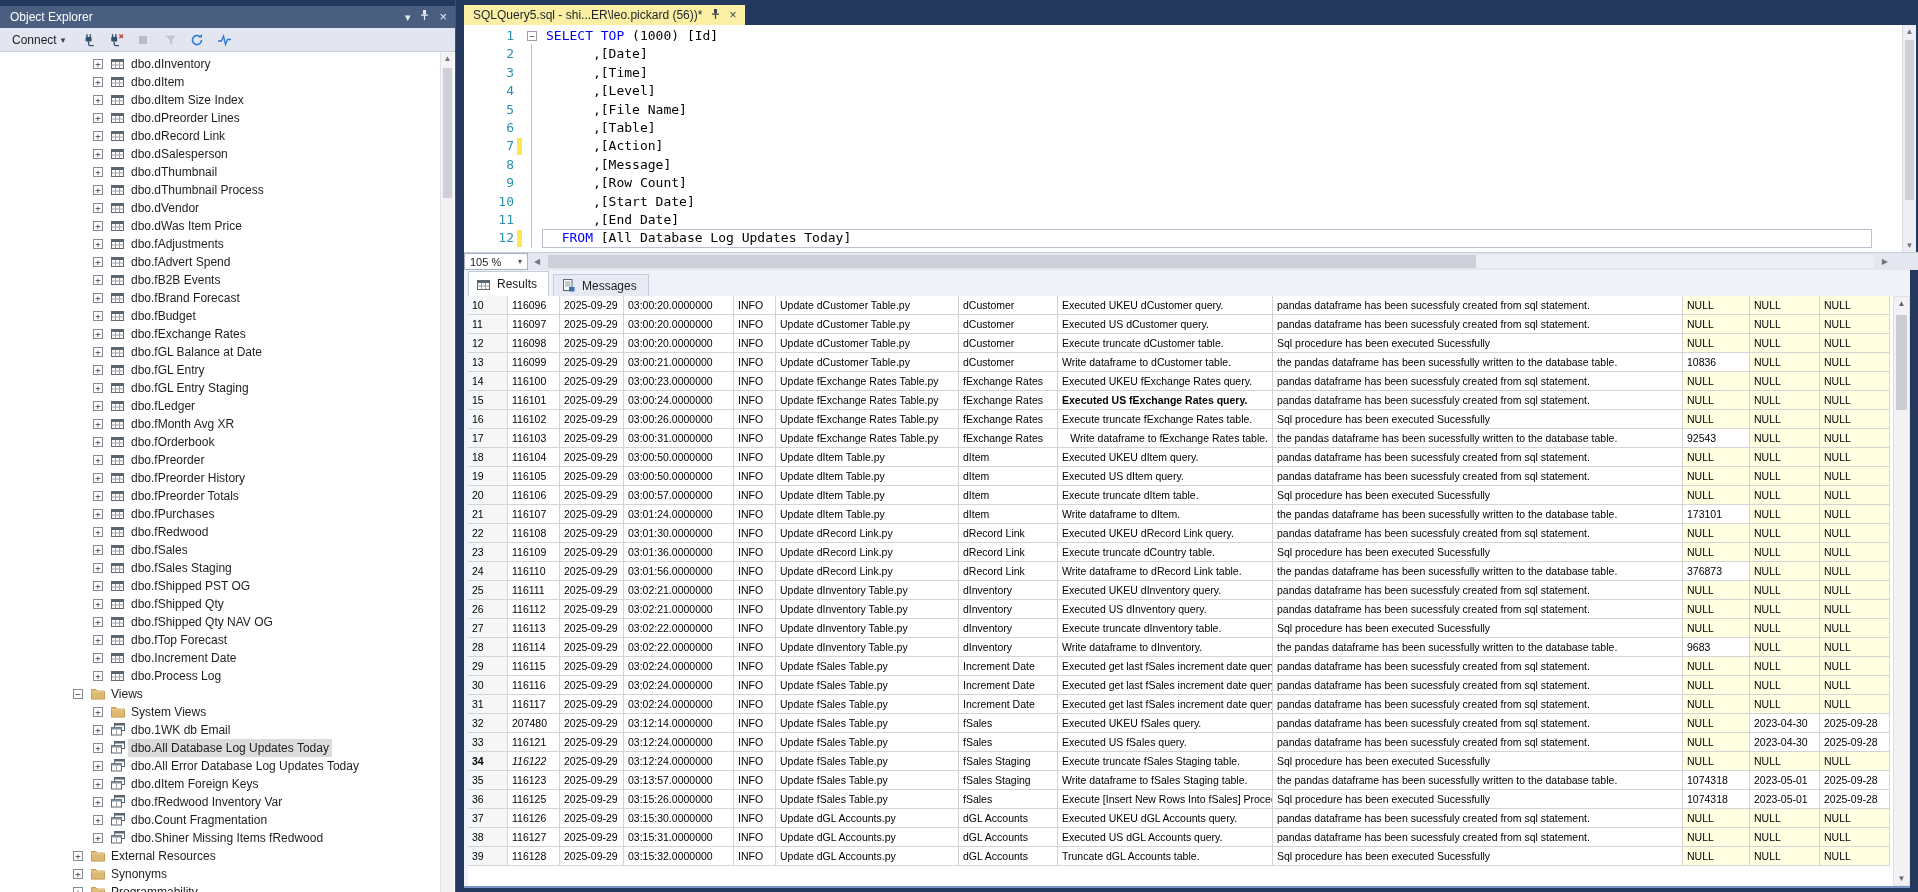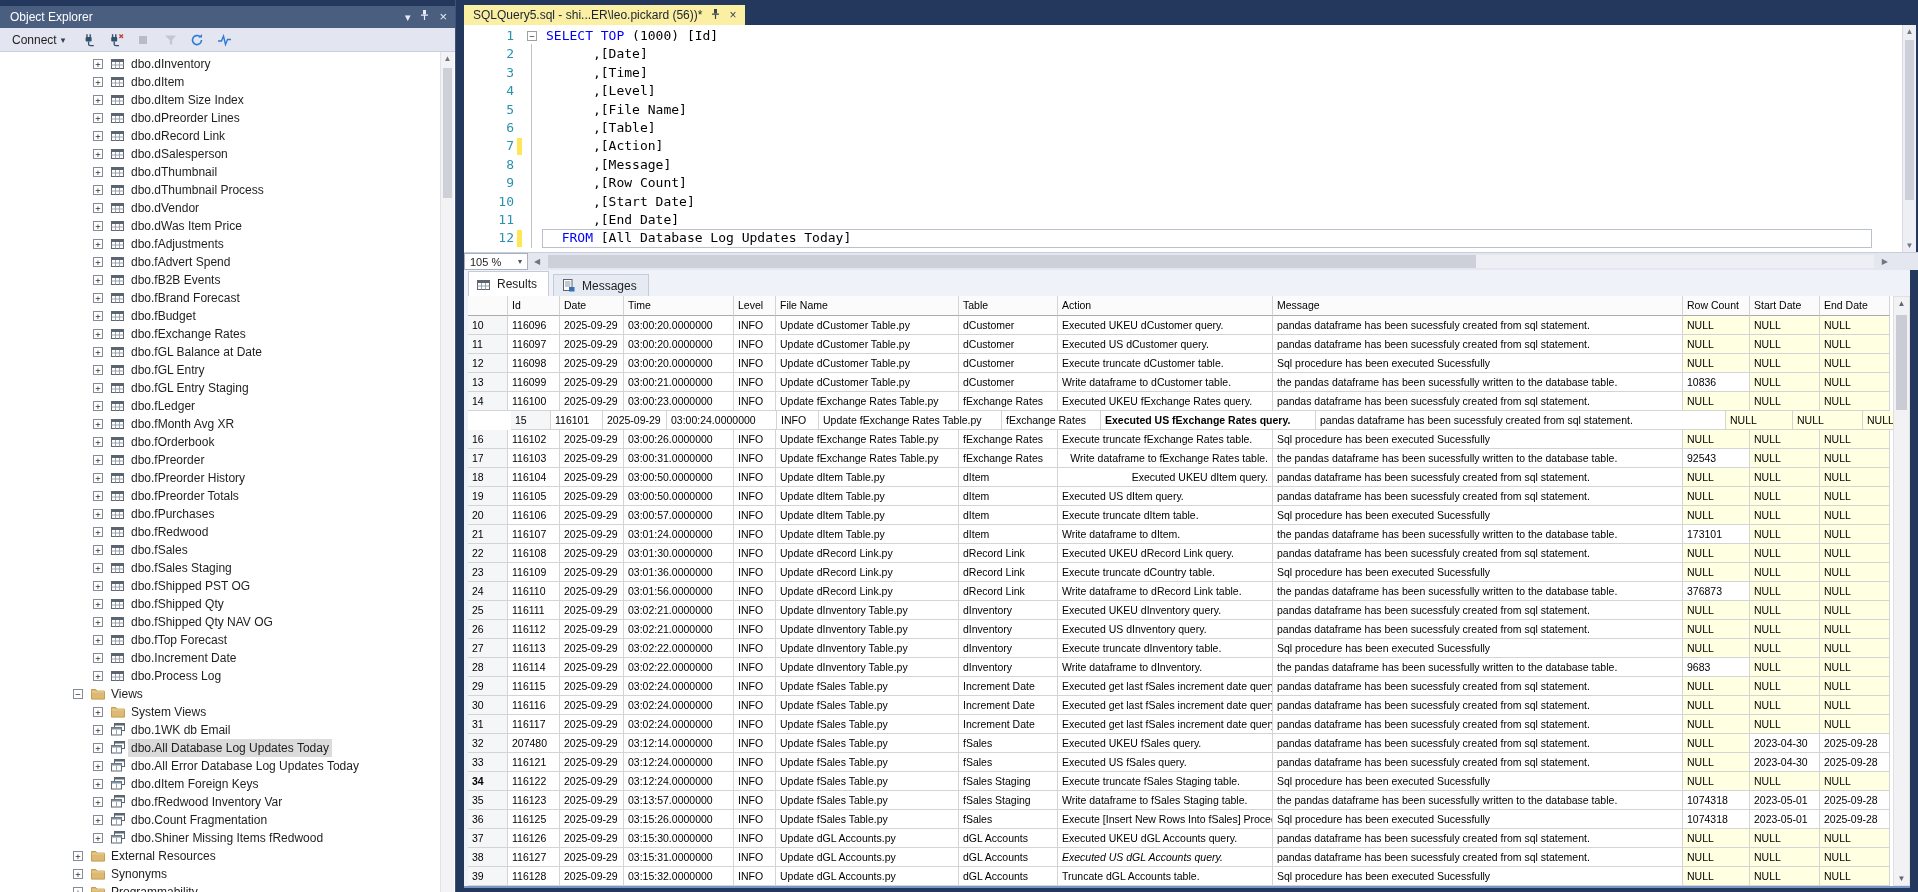--- a/index.html
+++ b/index.html
@@ -735,34 +735,20 @@
                 <line x1="3" y1="3" x2="8.5" y2="3" stroke="#8A94A0"></line>
                 <line x1="3" y1="5" x2="8.5" y2="5" stroke="#8A94A0"></line>
                 <line x1="3" y1="7" x2="8.5" y2="7" stroke="#8A94A0"></line>
                 <rect x="7" y="8" width="5.5" height="4.5" fill="#3A6FB8"></rect>
               </svg>
             </span>
             <span>Messages</span>
           </div>
         </div>
       <div id="grid">
-          <div class="grow gh">
-            <div class="gc" style="width: 40px;"></div>
-            <div class="gc" style="width: 52px;">Id</div>
-            <div class="gc" style="width: 64px;">Date</div>
-            <div class="gc" style="width: 110px;">Time</div>
-            <div class="gc" style="width: 42px;">Level</div>
-            <div class="gc" style="width: 183px;">File Name</div>
-            <div class="gc" style="width: 99px;">Table</div>
-            <div class="gc" style="width: 215px;">Action</div>
-            <div class="gc" style="width: 410px;">Message</div>
-            <div class="gc" style="width: 67px;">Row Count</div>
-            <div class="gc" style="width: 70px;">Start Date</div>
-            <div class="gc" style="width: 70px;">End Date</div>
-          </div>
           <div class="grow">
             <div class="gc rownum" style="width: 40px;">10</div>
             <div class="gc" style="width: 52px;">116096</div>
             <div class="gc" style="width: 64px;">2025-09-29</div>
             <div class="gc" style="width: 110px;">03:00:20.0000000</div>
             <div class="gc" style="width: 42px;">INFO</div>
             <div class="gc" style="width: 183px;">Update dCustomer Table.py</div>
             <div class="gc" style="width: 99px;">dCustomer</div>
             <div class="gc" style="width: 215px;">Executed UKEU dCustomer query.</div>
             <div class="gc" style="width: 410px;">pandas dataframe has been sucessfuly created from sql statement.</div>
@@ -820,21 +806,21 @@
             <div class="gc" style="width: 42px;">INFO</div>
             <div class="gc" style="width: 183px;">Update fExchange Rates Table.py</div>
             <div class="gc" style="width: 99px;">fExchange Rates</div>
             <div class="gc" style="width: 215px;">Executed UKEU fExchange Rates query.</div>
             <div class="gc" style="width: 410px;">pandas dataframe has been sucessfuly created from sql statement.</div>
             <div class="gc nullc" style="width: 67px;">NULL</div>
             <div class="gc nullc" style="width: 70px;">NULL</div>
             <div class="gc nullc" style="width: 70px;">NULL</div>
           </div>
           <div class="grow">
-            <div class="gc rownum" style="width: 40px; margin-left: 43px;">15</div>
+            <div class="gc rownum" style="width: 40px;">15</div>
             <div class="gc" style="width: 52px;">116101</div>
             <div class="gc" style="width: 64px;">2025-09-29</div>
             <div class="gc" style="width: 110px;">03:00:24.0000000</div>
             <div class="gc" style="width: 42px;">INFO</div>
             <div class="gc" style="width: 183px;">Update fExchange Rates Table.py</div>
             <div class="gc" style="width: 99px;">fExchange Rates</div>
             <div class="gc" style="width: 215px; font-weight: bold;">Executed US fExchange Rates query.</div>
             <div class="gc" style="width: 410px;">pandas dataframe has been sucessfuly created from sql statement.</div>
             <div class="gc nullc" style="width: 67px;">NULL</div>
             <div class="gc nullc" style="width: 70px;">NULL</div>
@@ -869,21 +855,21 @@
             <div class="gc nullc" style="width: 70px;">NULL</div>
           </div>
           <div class="grow">
             <div class="gc rownum" style="width: 40px;">18</div>
             <div class="gc" style="width: 52px;">116104</div>
             <div class="gc" style="width: 64px;">2025-09-29</div>
             <div class="gc" style="width: 110px;">03:00:50.0000000</div>
             <div class="gc" style="width: 42px;">INFO</div>
             <div class="gc" style="width: 183px;">Update dItem Table.py</div>
             <div class="gc" style="width: 99px;">dItem</div>
-            <div class="gc" style="width: 215px; text-align: right;">Executed UKEU dItem query.</div>
+            <div class="gc" style="width: 215px;">Executed UKEU dItem query.</div>
             <div class="gc" style="width: 410px;">pandas dataframe has been sucessfuly created from sql statement.</div>
             <div class="gc nullc" style="width: 67px;">NULL</div>
             <div class="gc nullc" style="width: 70px;">NULL</div>
             <div class="gc nullc" style="width: 70px;">NULL</div>
           </div>
           <div class="grow">
             <div class="gc rownum" style="width: 40px;">19</div>
             <div class="gc" style="width: 52px;">116105</div>
             <div class="gc" style="width: 64px;">2025-09-29</div>
             <div class="gc" style="width: 110px;">03:00:50.0000000</div>
@@ -1087,21 +1073,21 @@
             <div class="gc" style="width: 183px;">Update fSales Table.py</div>
             <div class="gc" style="width: 99px;">fSales</div>
             <div class="gc" style="width: 215px;">Executed US fSales query.</div>
             <div class="gc" style="width: 410px;">pandas dataframe has been sucessfuly created from sql statement.</div>
             <div class="gc nullc" style="width: 67px;">NULL</div>
             <div class="gc" style="width: 70px;">2023-04-30</div>
             <div class="gc" style="width: 70px;">2025-09-28</div>
           </div>
           <div class="grow">
             <div class="gc rownum" style="width: 40px; font-weight: bold;">34</div>
-            <div class="gc" style="width: 52px;">116122</div>
+            <div class="gc" style="width: 52px; font-style: italic;">116122</div>
             <div class="gc" style="width: 64px;">2025-09-29</div>
             <div class="gc" style="width: 110px;">03:12:24.0000000</div>
             <div class="gc" style="width: 42px;">INFO</div>
             <div class="gc" style="width: 183px;">Update fSales Table.py</div>
             <div class="gc" style="width: 99px;">fSales Staging</div>
             <div class="gc" style="width: 215px;">Execute truncate fSales Staging table.</div>
             <div class="gc" style="width: 410px;">Sql procedure has been executed Sucessfully</div>
             <div class="gc nullc" style="width: 67px;">NULL</div>
             <div class="gc nullc" style="width: 70px;">NULL</div>
             <div class="gc nullc" style="width: 70px;">NULL</div>
@@ -1149,21 +1135,21 @@
             <div class="gc nullc" style="width: 70px;">NULL</div>
           </div>
           <div class="grow">
             <div class="gc rownum" style="width: 40px;">38</div>
             <div class="gc" style="width: 52px;">116127</div>
             <div class="gc" style="width: 64px;">2025-09-29</div>
             <div class="gc" style="width: 110px;">03:15:31.0000000</div>
             <div class="gc" style="width: 42px;">INFO</div>
             <div class="gc" style="width: 183px;">Update dGL Accounts.py</div>
             <div class="gc" style="width: 99px;">dGL Accounts</div>
-            <div class="gc" style="width: 215px; font-style: italic;">Executed US dGL Accounts query.</div>
+            <div class="gc" style="width: 215px;">Executed US dGL Accounts query.</div>
             <div class="gc" style="width: 410px;">pandas dataframe has been sucessfuly created from sql statement.</div>
             <div class="gc nullc" style="width: 67px;">NULL</div>
             <div class="gc nullc" style="width: 70px;">NULL</div>
             <div class="gc nullc" style="width: 70px;">NULL</div>
           </div>
           <div class="grow">
             <div class="gc rownum" style="width: 40px;">39</div>
             <div class="gc" style="width: 52px;">116128</div>
             <div class="gc" style="width: 64px;">2025-09-29</div>
             <div class="gc" style="width: 110px;">03:15:32.0000000</div>

